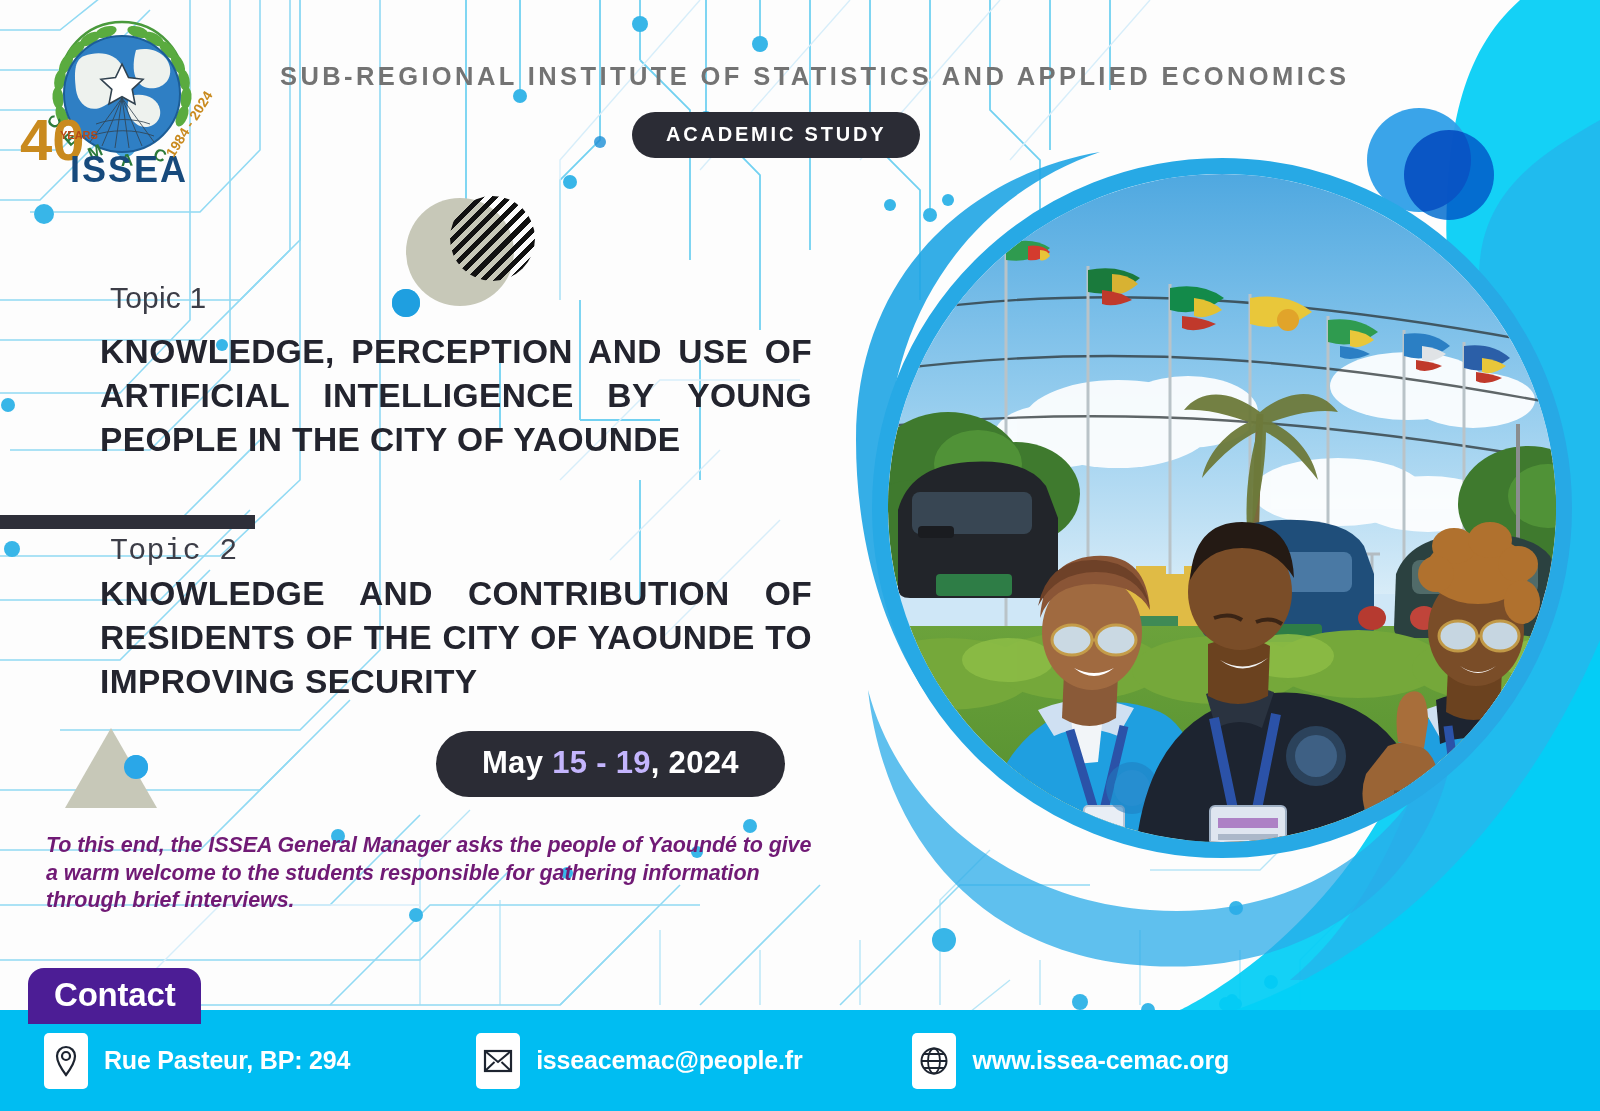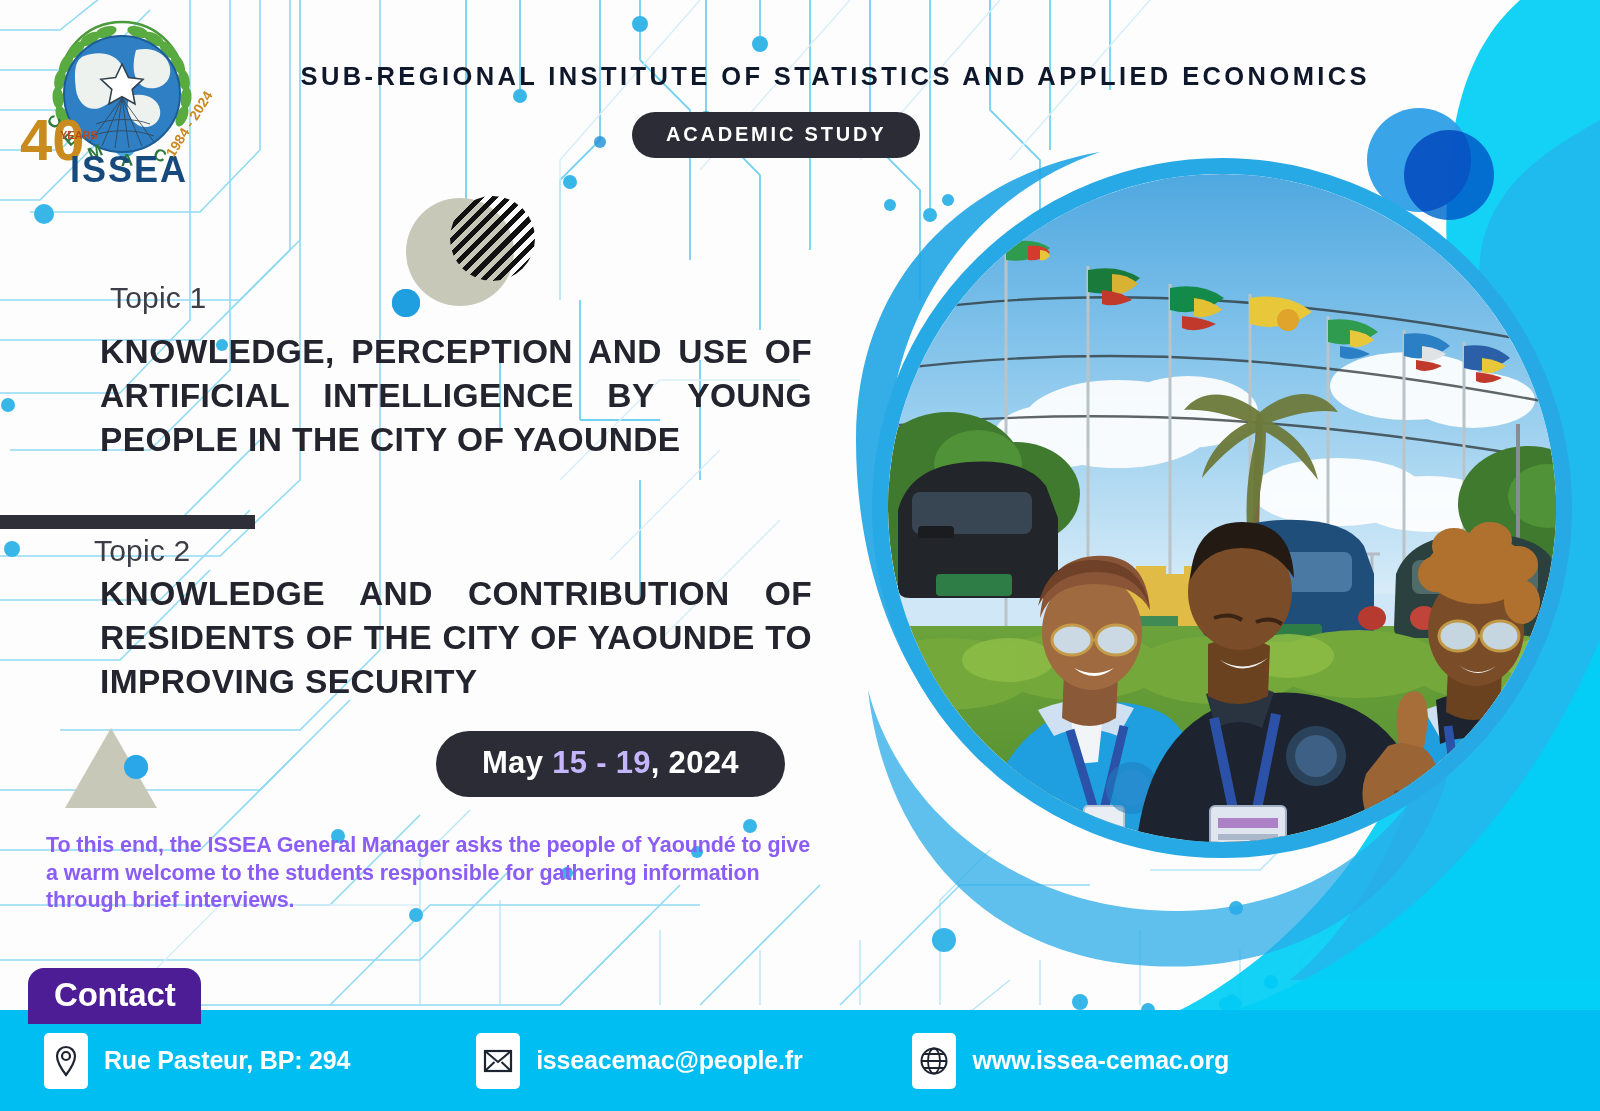--- a/index.html
+++ b/index.html
@@ -28,48 +28,48 @@
   .ov-circle-1 { position:absolute; left:1367px; top:108px; width:104px; height:104px;
                  border-radius:50%; background:#2f9fe8; z-index:4; opacity:.95; }
   .ov-circle-2 { position:absolute; left:1404px; top:130px; width:90px; height:90px;
                  border-radius:50%; background:#1278d4; z-index:5; mix-blend-mode:multiply; opacity:.9; }
 
   
   .logo { position:absolute; left:12px; top:6px; width:208px; height:180px; z-index:12; }
 
   
   .org-title { position:absolute; left:280px; top:62px; width:1090px; z-index:12;
-               font-size:25.5px; font-weight:800; letter-spacing:3.4px; color:#0f172a;
-               text-align:right; white-space:nowrap; }
+               font-size:25.5px; font-weight:800; letter-spacing:3.4px; color:#737373;
+               text-align:left; white-space:nowrap; }
   .badge-study { position:absolute; left:632px; top:112px; z-index:12;
                  background:#2b2c35; color:#fff; border-radius:26px;
                  padding:11px 34px 12px; font-size:20px; font-weight:800; letter-spacing:2.8px; }
 
   
   .topic-label { position:absolute; z-index:12; font-size:30px; font-weight:400; color:#3c3d47; letter-spacing:.2px; }
   #topic1-label { left:110px; top:281px; }
-  #topic2-label { left:94px; top:534px; }
+  #topic2-label { left:110px; top:534px;font-family:Liberation Mono, monospace; }
 
   .topic-title { position:absolute; z-index:12; color:#23242e; font-weight:800;
                  font-size:33.5px; line-height:44px; letter-spacing:.4px;
                  text-align:justify; text-align-last:left; }
   #topic1-title { left:100px; top:330px; width:712px; }
   #topic2-title { left:100px; top:572px; width:712px; }
 
   .divider-bar { position:absolute; left:0; top:515px; width:255px; height:14px; background:#2e2f39; z-index:12; }
 
   
   .date-badge { position:absolute; left:436px; top:731px; z-index:12;
                 background:#2b2c35; border-radius:34px; padding:14px 46px 16px;
                 font-size:31px; font-weight:700; color:#ffffff; letter-spacing:.3px; }
   .date-badge .hl { color:#c4b5fd; font-weight:800; }
 
   
   .lead { position:absolute; left:46px; top:832px; width:770px; z-index:12;
-          font-size:21.5px; line-height:27.5px; font-weight:700; color:#8b5cf6; letter-spacing:-.1px; }
+          font-size:21.5px; line-height:27.5px; font-weight:700; color:#701a75; letter-spacing:-.1px;font-style:italic; }
 
   
   .photo-wrap { position:absolute; left:872px; top:158px; width:700px; height:700px; z-index:8; }
   .photo-ring { position:absolute; inset:0; border-radius:50%;
                 border:16px solid #27a9e5; overflow:hidden; background:#cfe7f7; }
   .photo-inner { position:absolute; inset:0; border-radius:50%; overflow:hidden; }
 
   
   .contact-bar { position:absolute; left:0; top:1010px; width:1600px; height:101px; background:#00bdf2; z-index:14; }
   .contact-tab { position:absolute; left:28px; top:968px; z-index:15;

